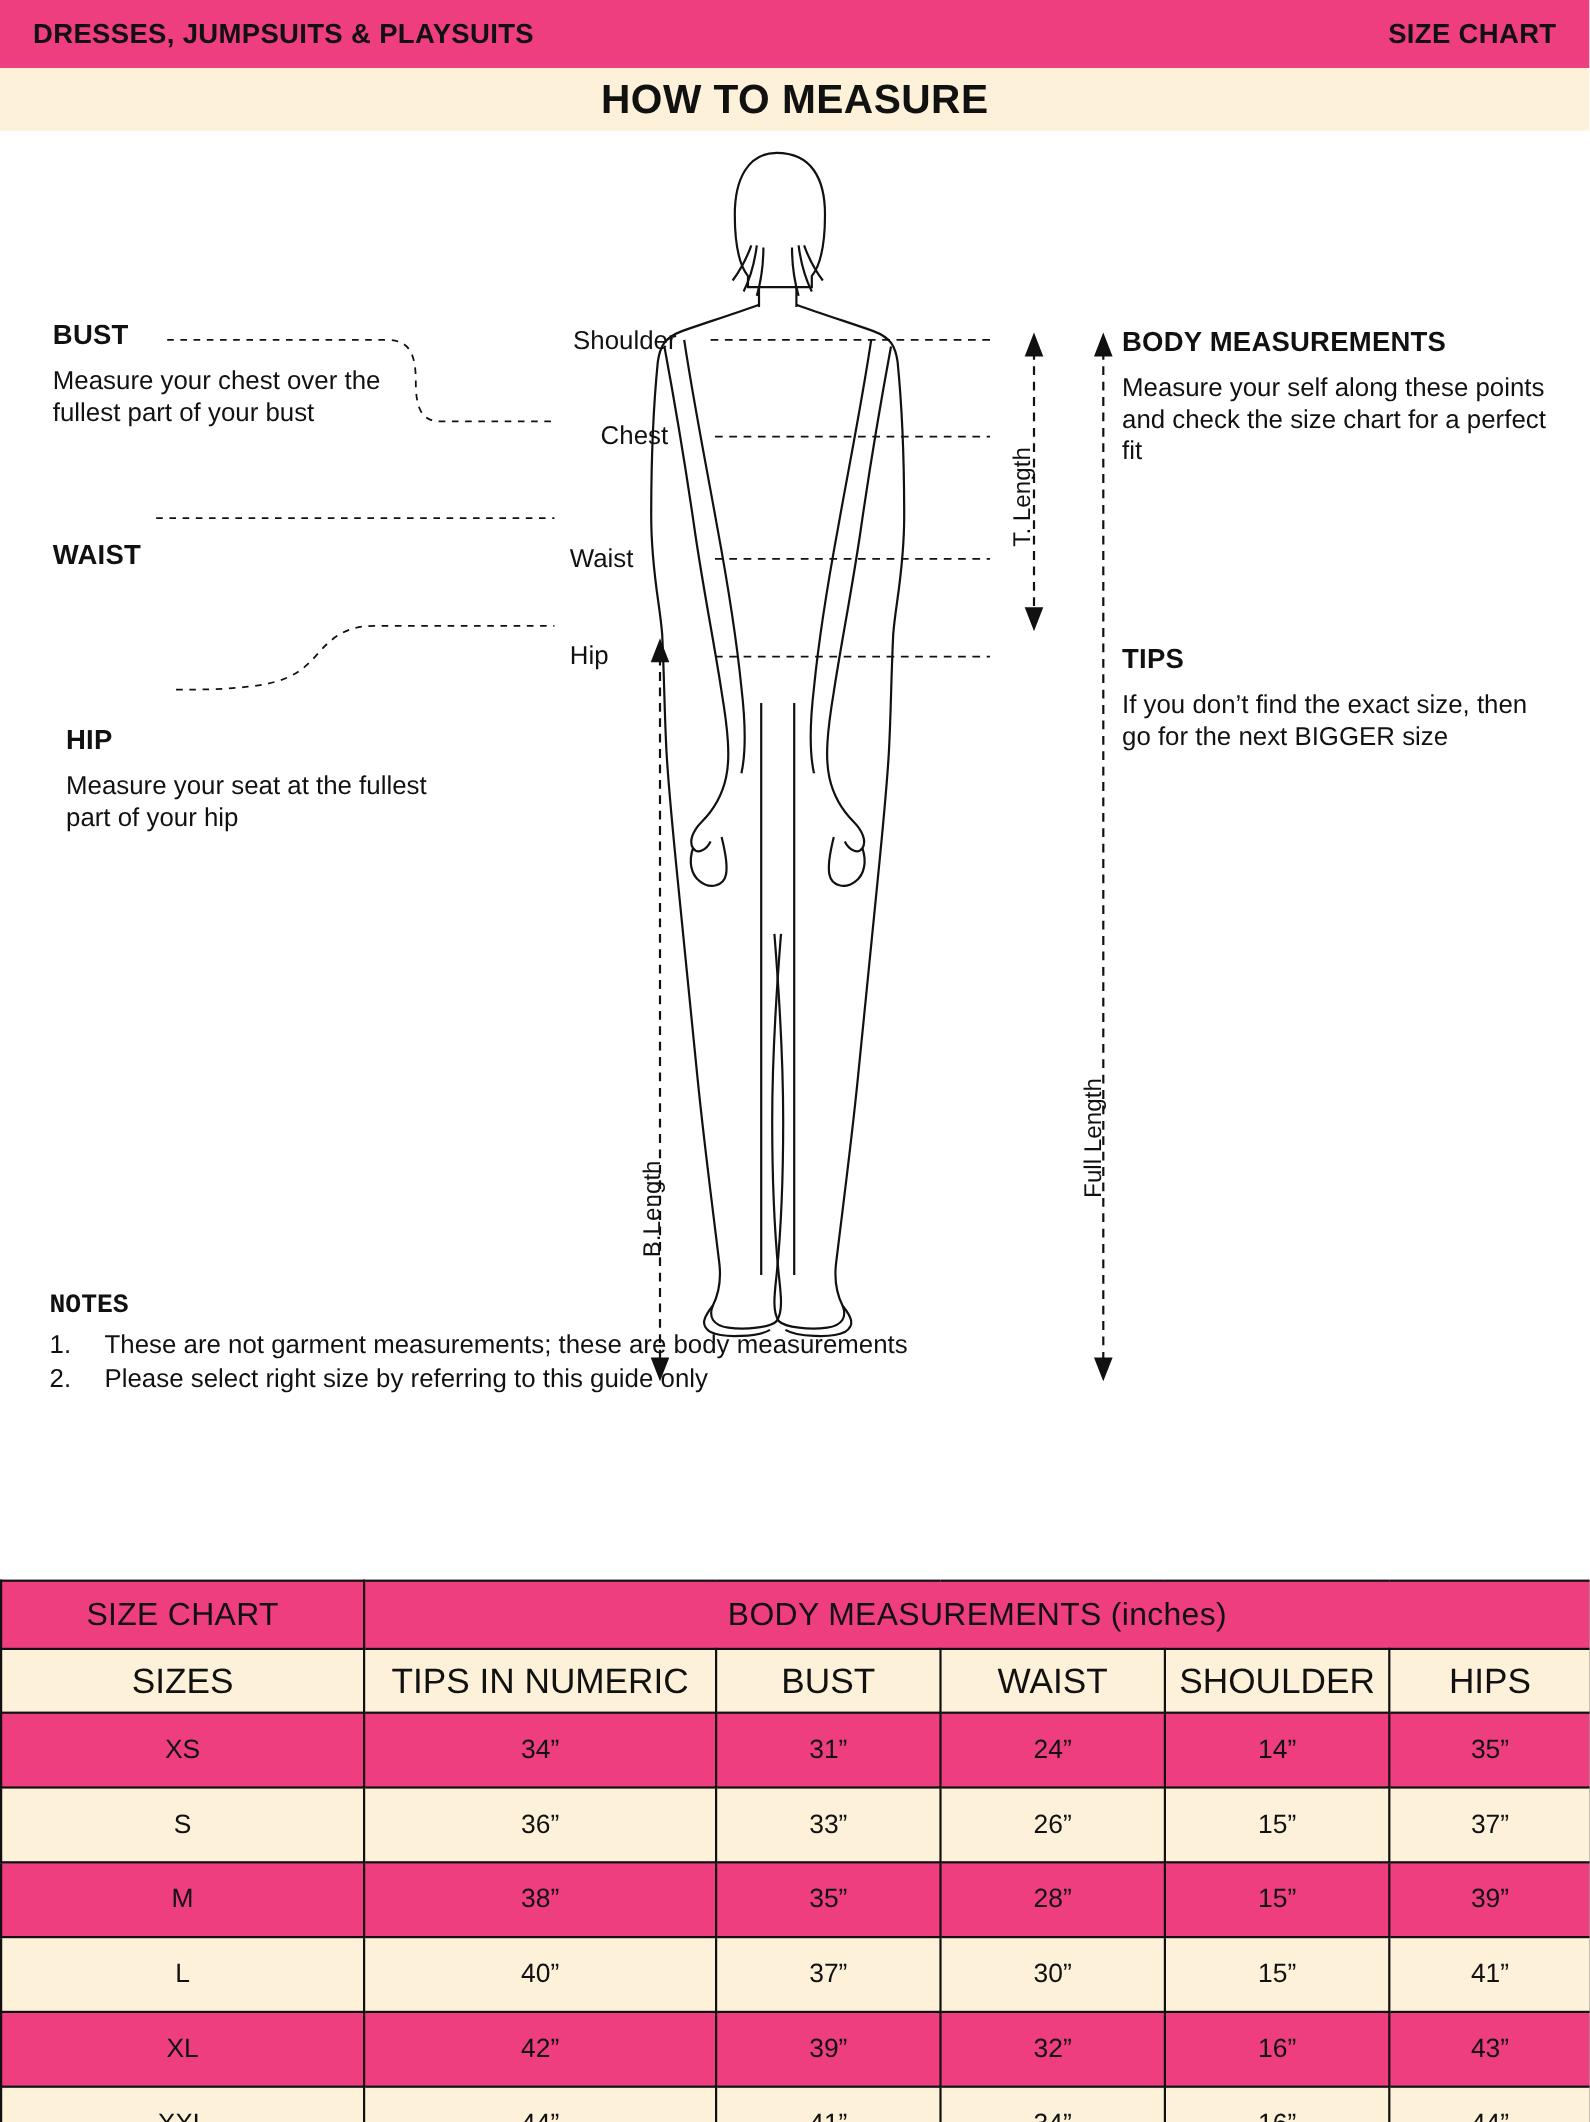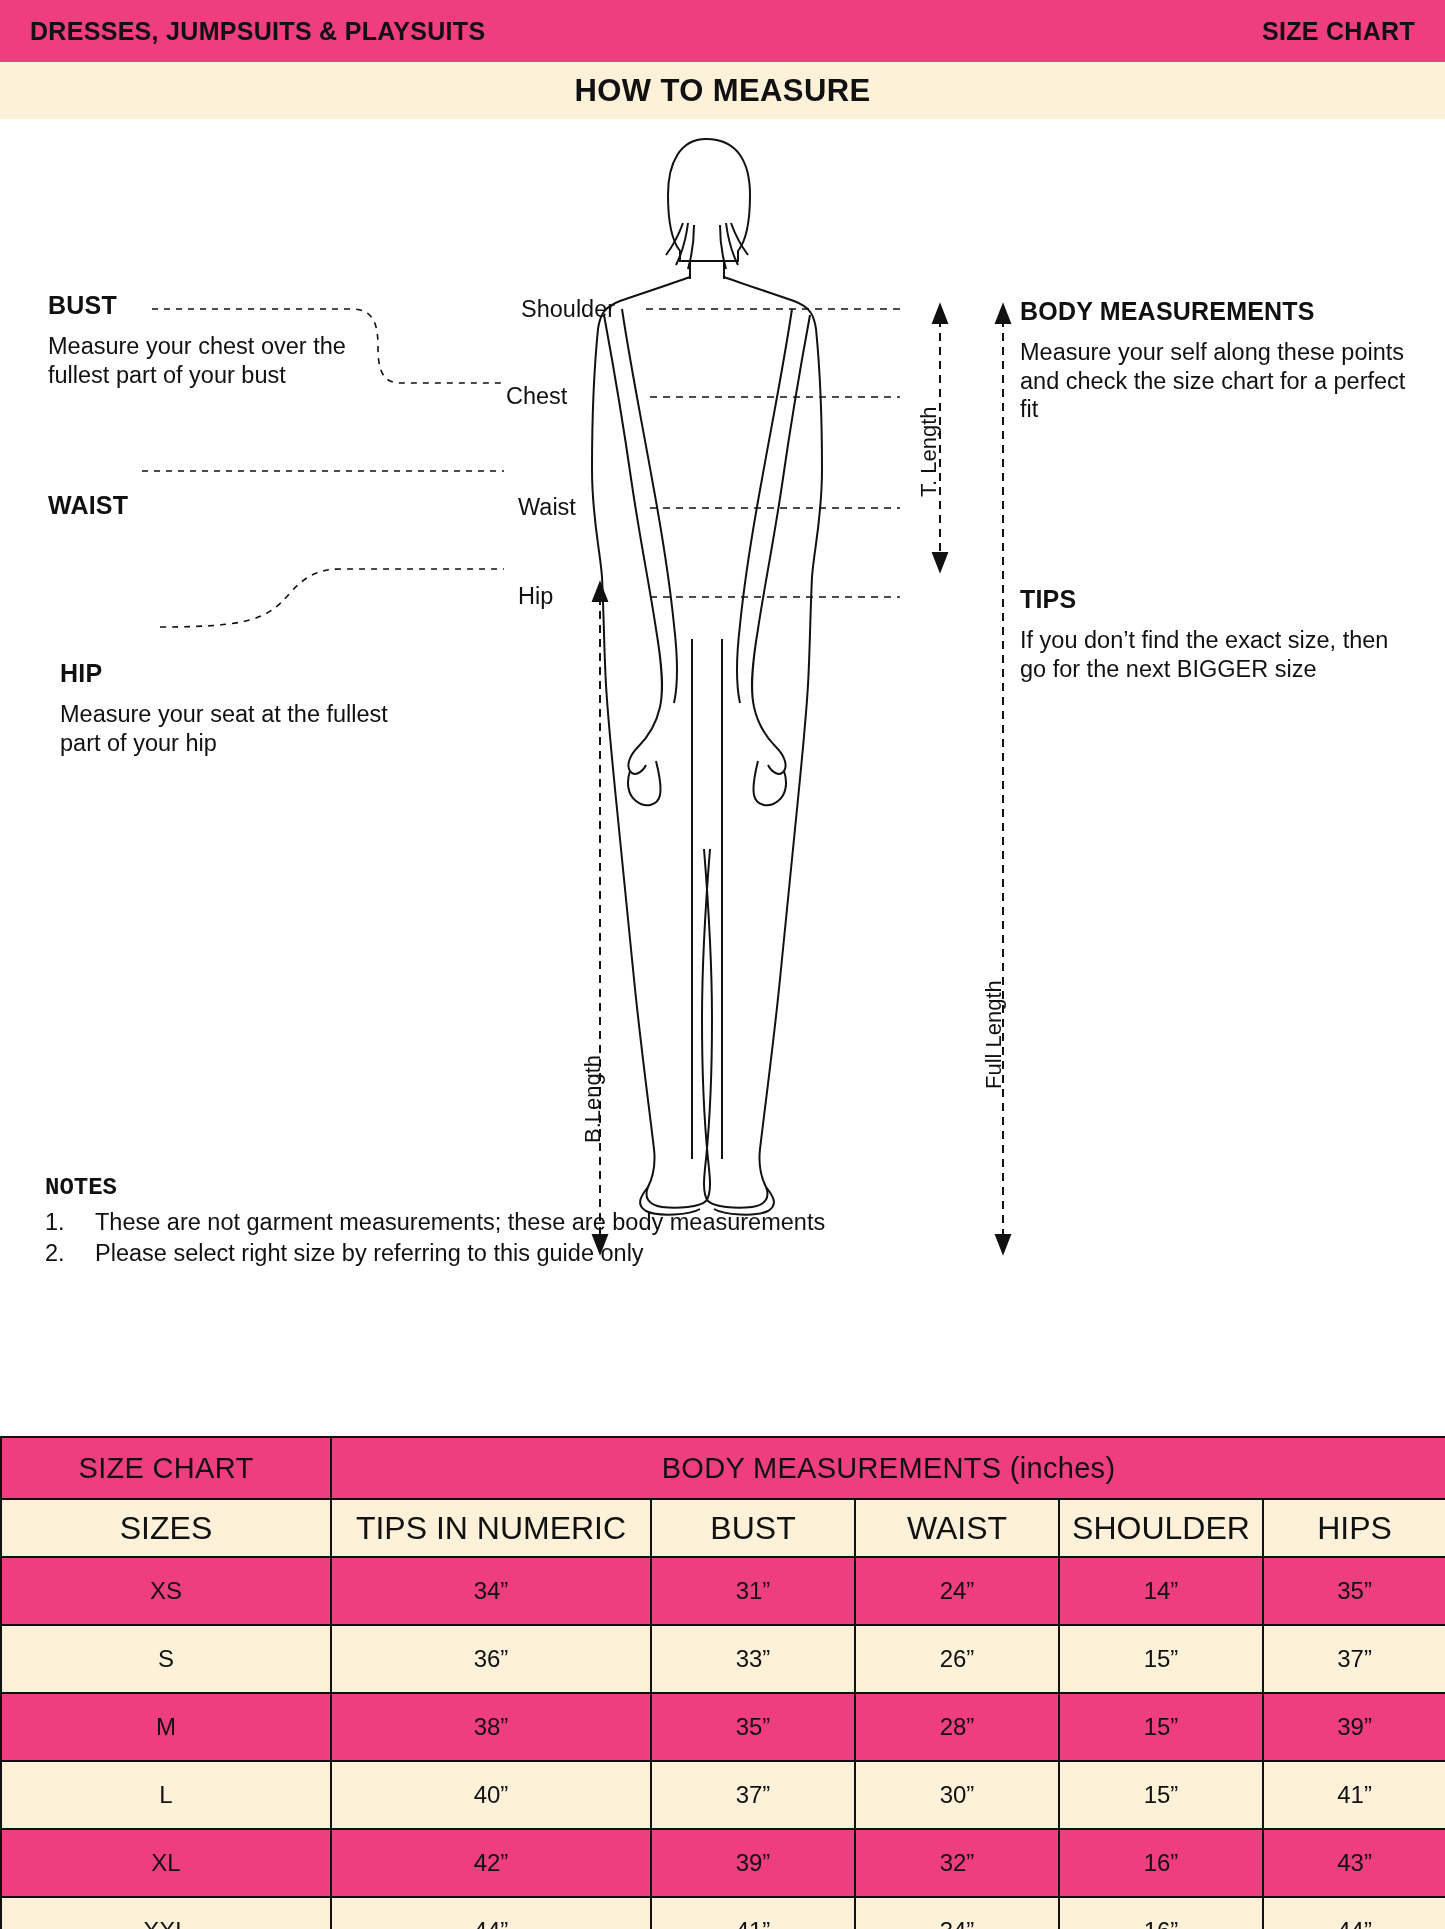--- a/index.html
+++ b/index.html
@@ -41,21 +41,21 @@
 
   
   .howto-band {
     background: #fdf1d9;
     height: 57px;
     display: flex;
     align-items: center;
     justify-content: center;
   }
   .howto-band span {
-    font-size: 31px;
+    font-size: 37px;
     font-weight: bold;
     color: #111;
     letter-spacing: 0.4px;
   }
 
   
   .diagram {
     position: relative;
     height: 1175px;
     background: #ffffff;
@@ -86,21 +86,21 @@
   #blk-body  { left: 1020px; top: 178px; width: 400px; }
   #blk-tips  { left: 1020px; top: 466px; width: 390px; }
 
   
   .part-label {
     position: absolute;
     font-size: 23.5px;
     color: #111;
   }
   #lbl-shoulder { left: 521px; top: 177px; }
-  #lbl-chest    { left: 506px; top: 264px; }
+  #lbl-chest    { left: 546px; top: 264px; }
   #lbl-waist    { left: 518px; top: 375px; }
   #lbl-hip      { left: 518px; top: 464px; }
 
   
   .vlabel {
     position: absolute;
     font-size: 22px;
     color: #111;
     transform: rotate(-90deg);
     transform-origin: left top;

